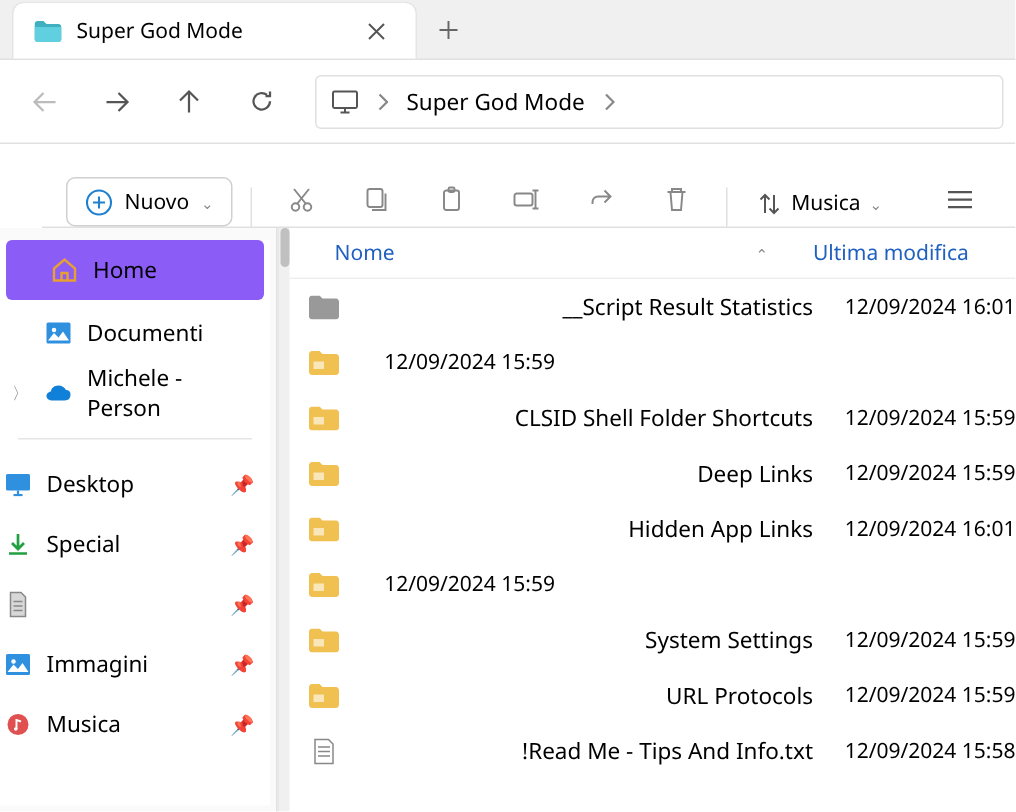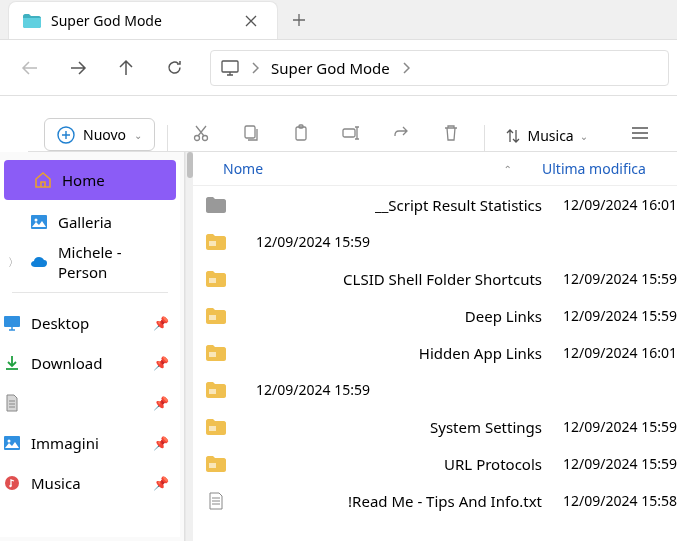--- a/index.html
+++ b/index.html
@@ -205,21 +205,21 @@
             <span>Home</span>
           </div>
           <div class="navitem">
             <span class="ic">
               <svg width="18" height="18" viewBox="0 0 18 18">
                 <rect x="1" y="2" width="16" height="14" rx="1" fill="#3090e0"></rect>
                 <circle cx="6" cy="7" r="1.5" fill="#fff"></circle>
                 <path d="M2 14l4-5 3 3 3-4 4 6z" fill="#fff"></path>
               </svg>
             </span>
-            <span>Galleria</span>
+            <span>Documenti</span>
           </div>
           <div class="navitem">
             <span class="exp">〉</span>
             <span class="ic">
               <svg width="18" height="14" viewBox="0 0 18 14">
                 <path d="M5 12c-2 0-4-1-4-3s2-3 3-3c0-2 2-4 5-4 2 0 4 1 5 3 2 0 3 1 3 3s-1 4-4 4z" fill="#1080d8"></path>
               </svg>
             </span>
             <span>Michele - Person</span>
           </div>
@@ -236,21 +236,21 @@
             <span>Desktop</span>
             <span class="pin">📌</span>
           </div>
           <div class="navitem">
             <span class="ic">
               <svg width="16" height="16" viewBox="0 0 16 16">
                 <path d="M8 1v9M4 7l4 4 4-4" stroke="#20a040" stroke-width="1.8" fill="none"></path>
                 <path d="M2 14h12" stroke="#20a040" stroke-width="1.8"></path>
               </svg>
             </span>
-            <span>Download</span>
+            <span>Special</span>
             <span class="pin">📌</span>
           </div>
           <div class="navitem">
             <span class="ic">
               <svg width="16" height="18" viewBox="0 0 16 18">
                 <path d="M3 1h7l3 3v13H3z" fill="#d8d8d8" stroke="#888"></path>
                 <path d="M5 7h6M5 10h6M5 13h6" stroke="#888"></path>
               </svg>
             </span>
             <span class="pin">📌</span>

